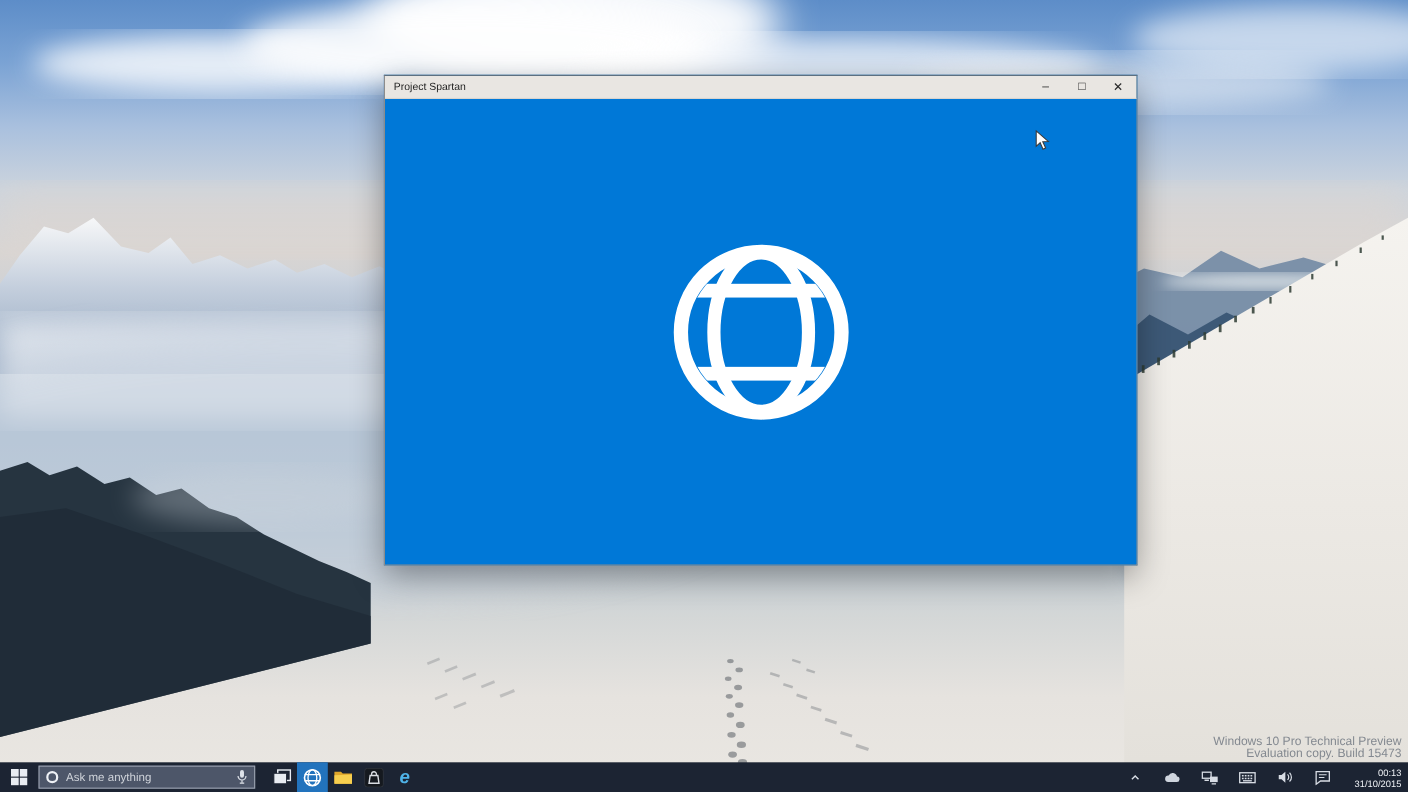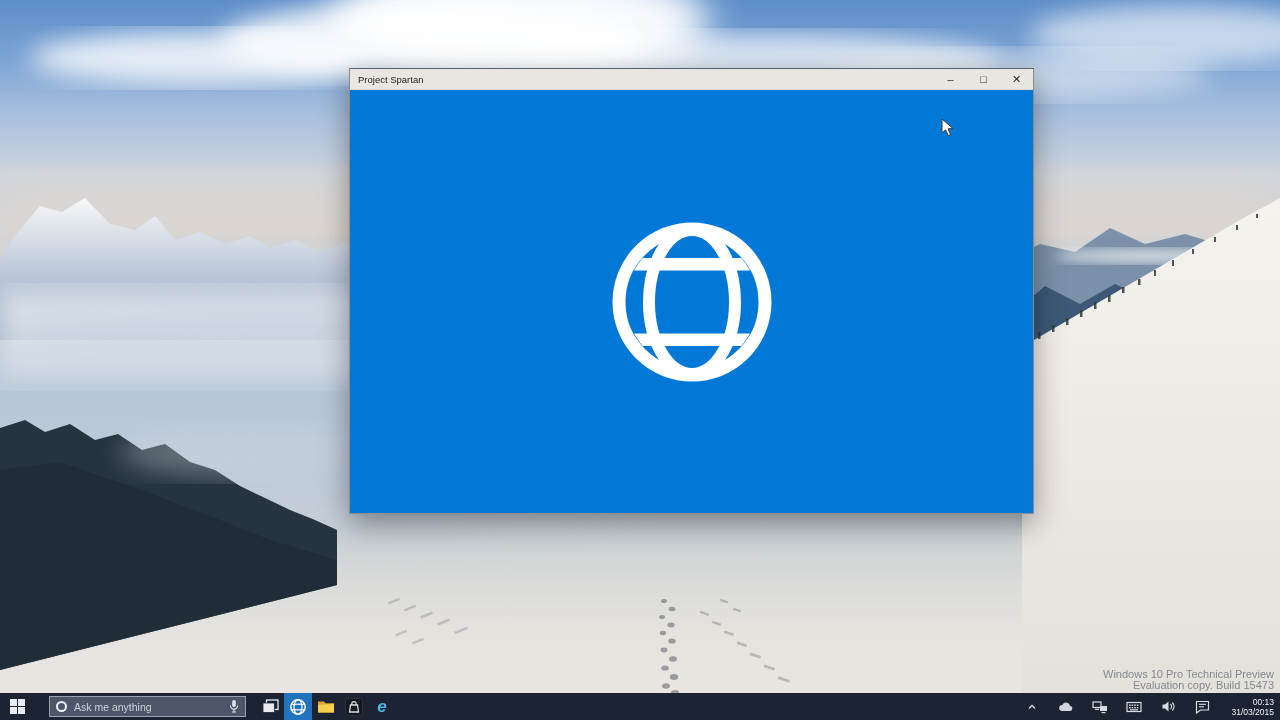--- a/index.html
+++ b/index.html
@@ -21,21 +21,21 @@
     white-space:nowrap; }
   .win-controls { display:flex; height:100%; }
   .win-btn { width:33px; height:100%; display:flex; align-items:center; justify-content:center;
     font-size:11px; color:#2b2b2b; cursor:default; }
   .content { flex:1; background:#0078d7; display:flex; align-items:center; justify-content:center; }
 
   
   .taskbar { position:absolute; left:0; bottom:0; width:1280px; height:27px;
     background:#1c2433; display:flex; align-items:center; z-index:50; }
   .tb-start { width:34px; height:27px; display:flex; align-items:center; justify-content:center; }
-  .tb-search { width:197px; height:21px; margin-left:15px; background:#4d5669;
+  .tb-search { width:197px; height:21px; margin-left:1px; background:#4d5669;
     border:1px solid #9aa1af; display:flex; align-items:center; padding:0 6px; }
   .tb-search .circle { width:11px; height:11px; border:2px solid #eef1f5; border-radius:50%;
     flex:0 0 auto; margin-right:7px; }
   .tb-search .ph { font-size:10.5px; color:#ced2d9; flex:1; white-space:nowrap; overflow:hidden; }
   .tb-app { width:28px; height:27px; display:flex; align-items:center; justify-content:center; }
   .tb-app.active { background:#2273bd; }
   .ie-e { font-size:17px; font-weight:bold; font-style:italic; color:#4fb3e8; line-height:1; }
   .tray { margin-left:auto; display:flex; align-items:center; gap:16px; }
   .tray-ico { width:18px; height:27px; display:flex; align-items:center; justify-content:center; }
   .clock { text-align:right; color:#eef1f5; font-size:8.5px; line-height:10px;
@@ -312,18 +312,18 @@
       </div>
       <div class="tray-ico">
         <svg width="15" height="14" viewBox="0 0 15 14">
           <path d="M1.5,1.5 H13.5 V10 H5.5 L1.5,13 Z" fill="none" stroke="#d7dce4" stroke-width="1.2"></path>
           <line x1="4" y1="4.3" x2="11" y2="4.3" stroke="#d7dce4" stroke-width="1.1"></line>
           <line x1="4" y1="6.8" x2="9" y2="6.8" stroke="#d7dce4" stroke-width="1.1"></line>
         </svg>
       </div>
       <div class="clock">
         <div>00:13</div>
-        <div>31/03/2015</div>
+        <div>31/10/2015</div>
       </div>
     </div>
   </div>
 
 </div>
 
 </body></html>

